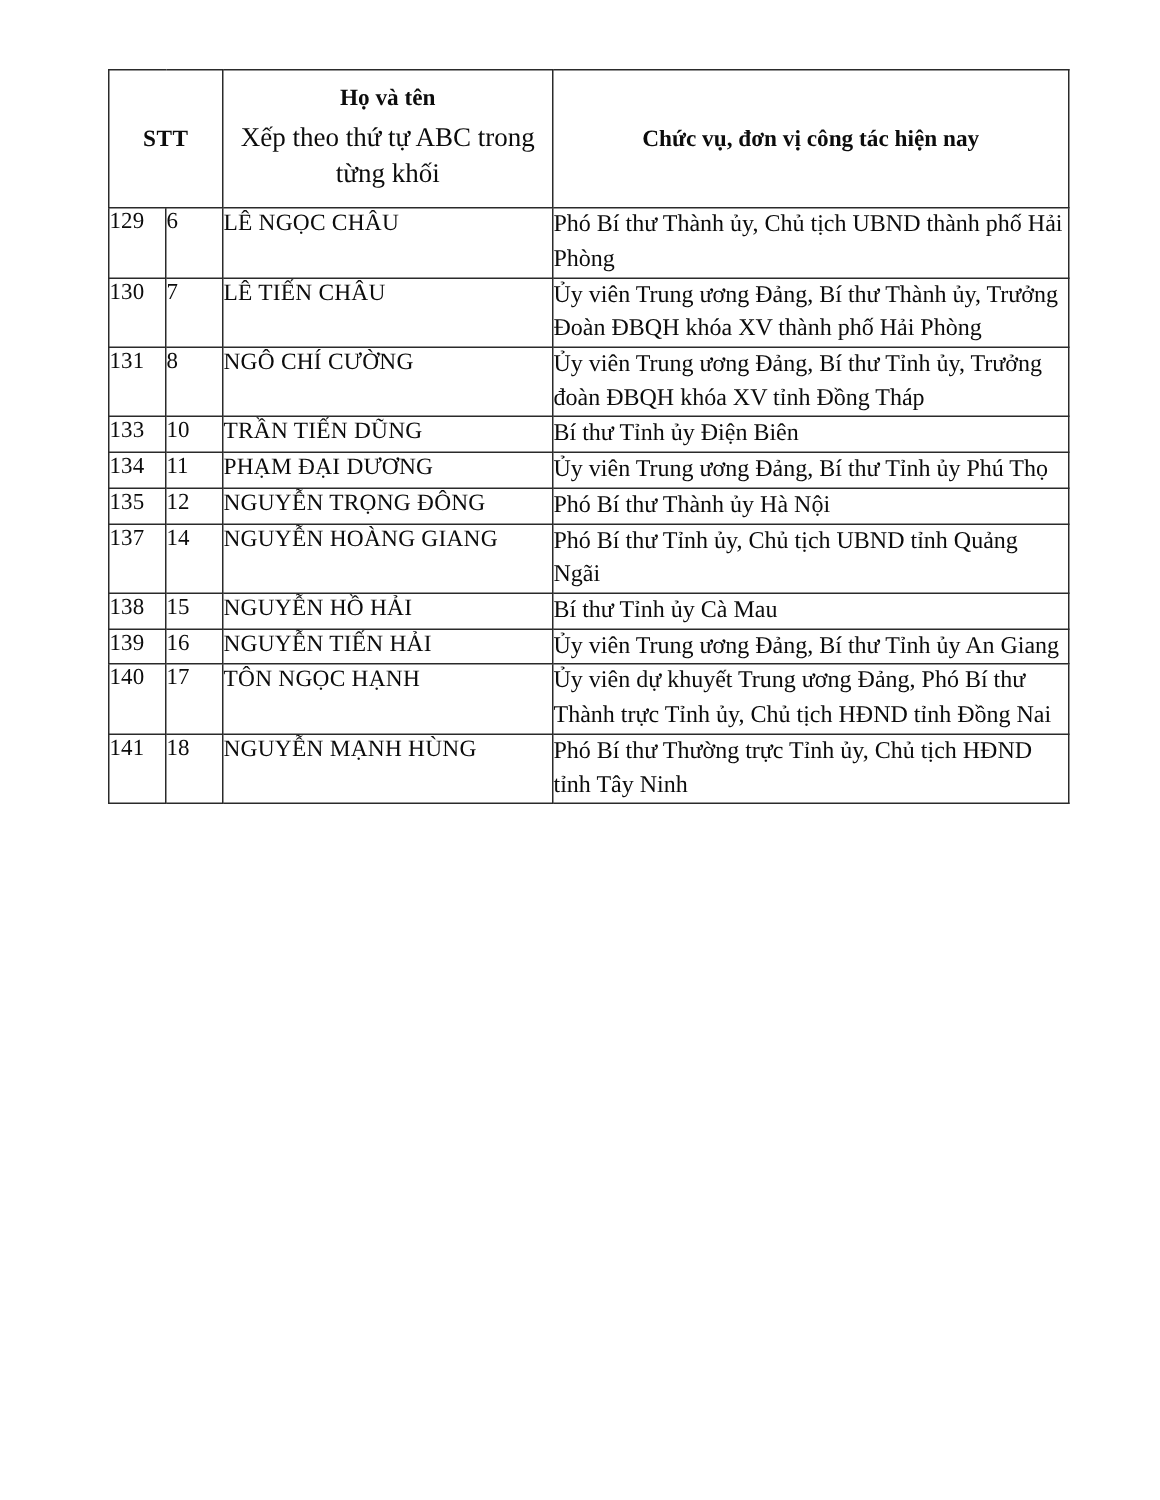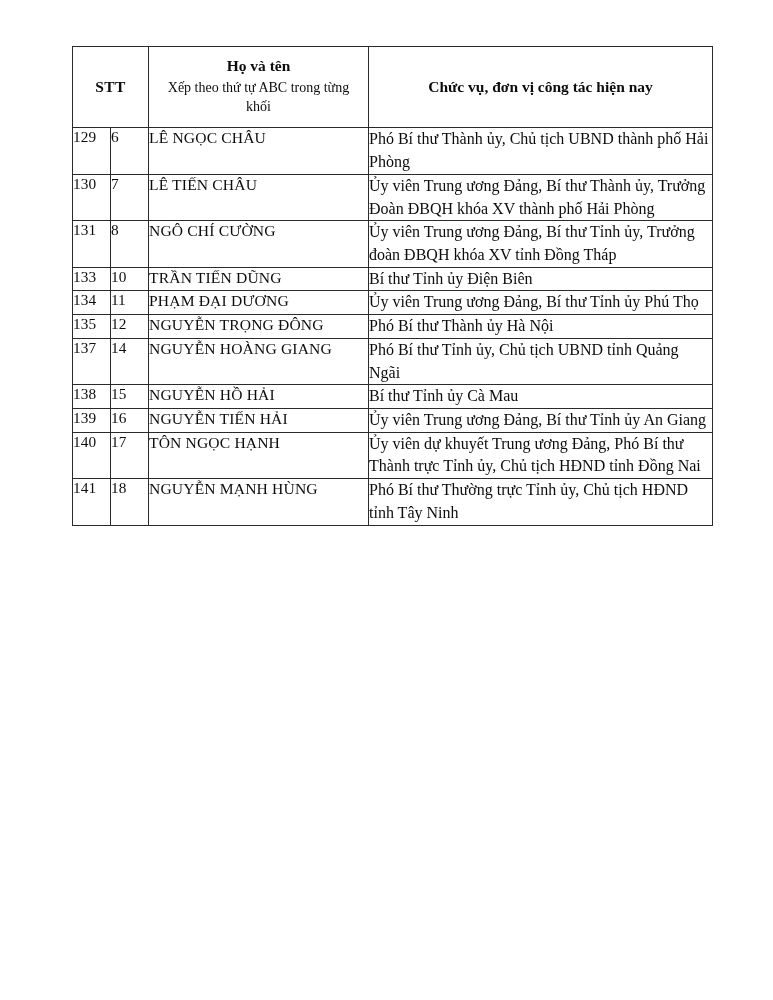--- a/index.html
+++ b/index.html
@@ -71,21 +71,21 @@
   .head-name-main {
     display: block;
     font-weight: bold;
     font-size: 15.5px;
     line-height: 1.35;
     margin-bottom: 2px;
   }
   .head-name-sub {
     display: block;
     font-weight: normal;
-    font-size: 14px;
+    font-size: 18px;
     line-height: 1.34;
   }
 
   
   td.c-num {
     vertical-align: middle;
     font-size: 15.3px;
     font-weight: normal;
     padding: 2px 1px;
     letter-spacing: 0.1px;

